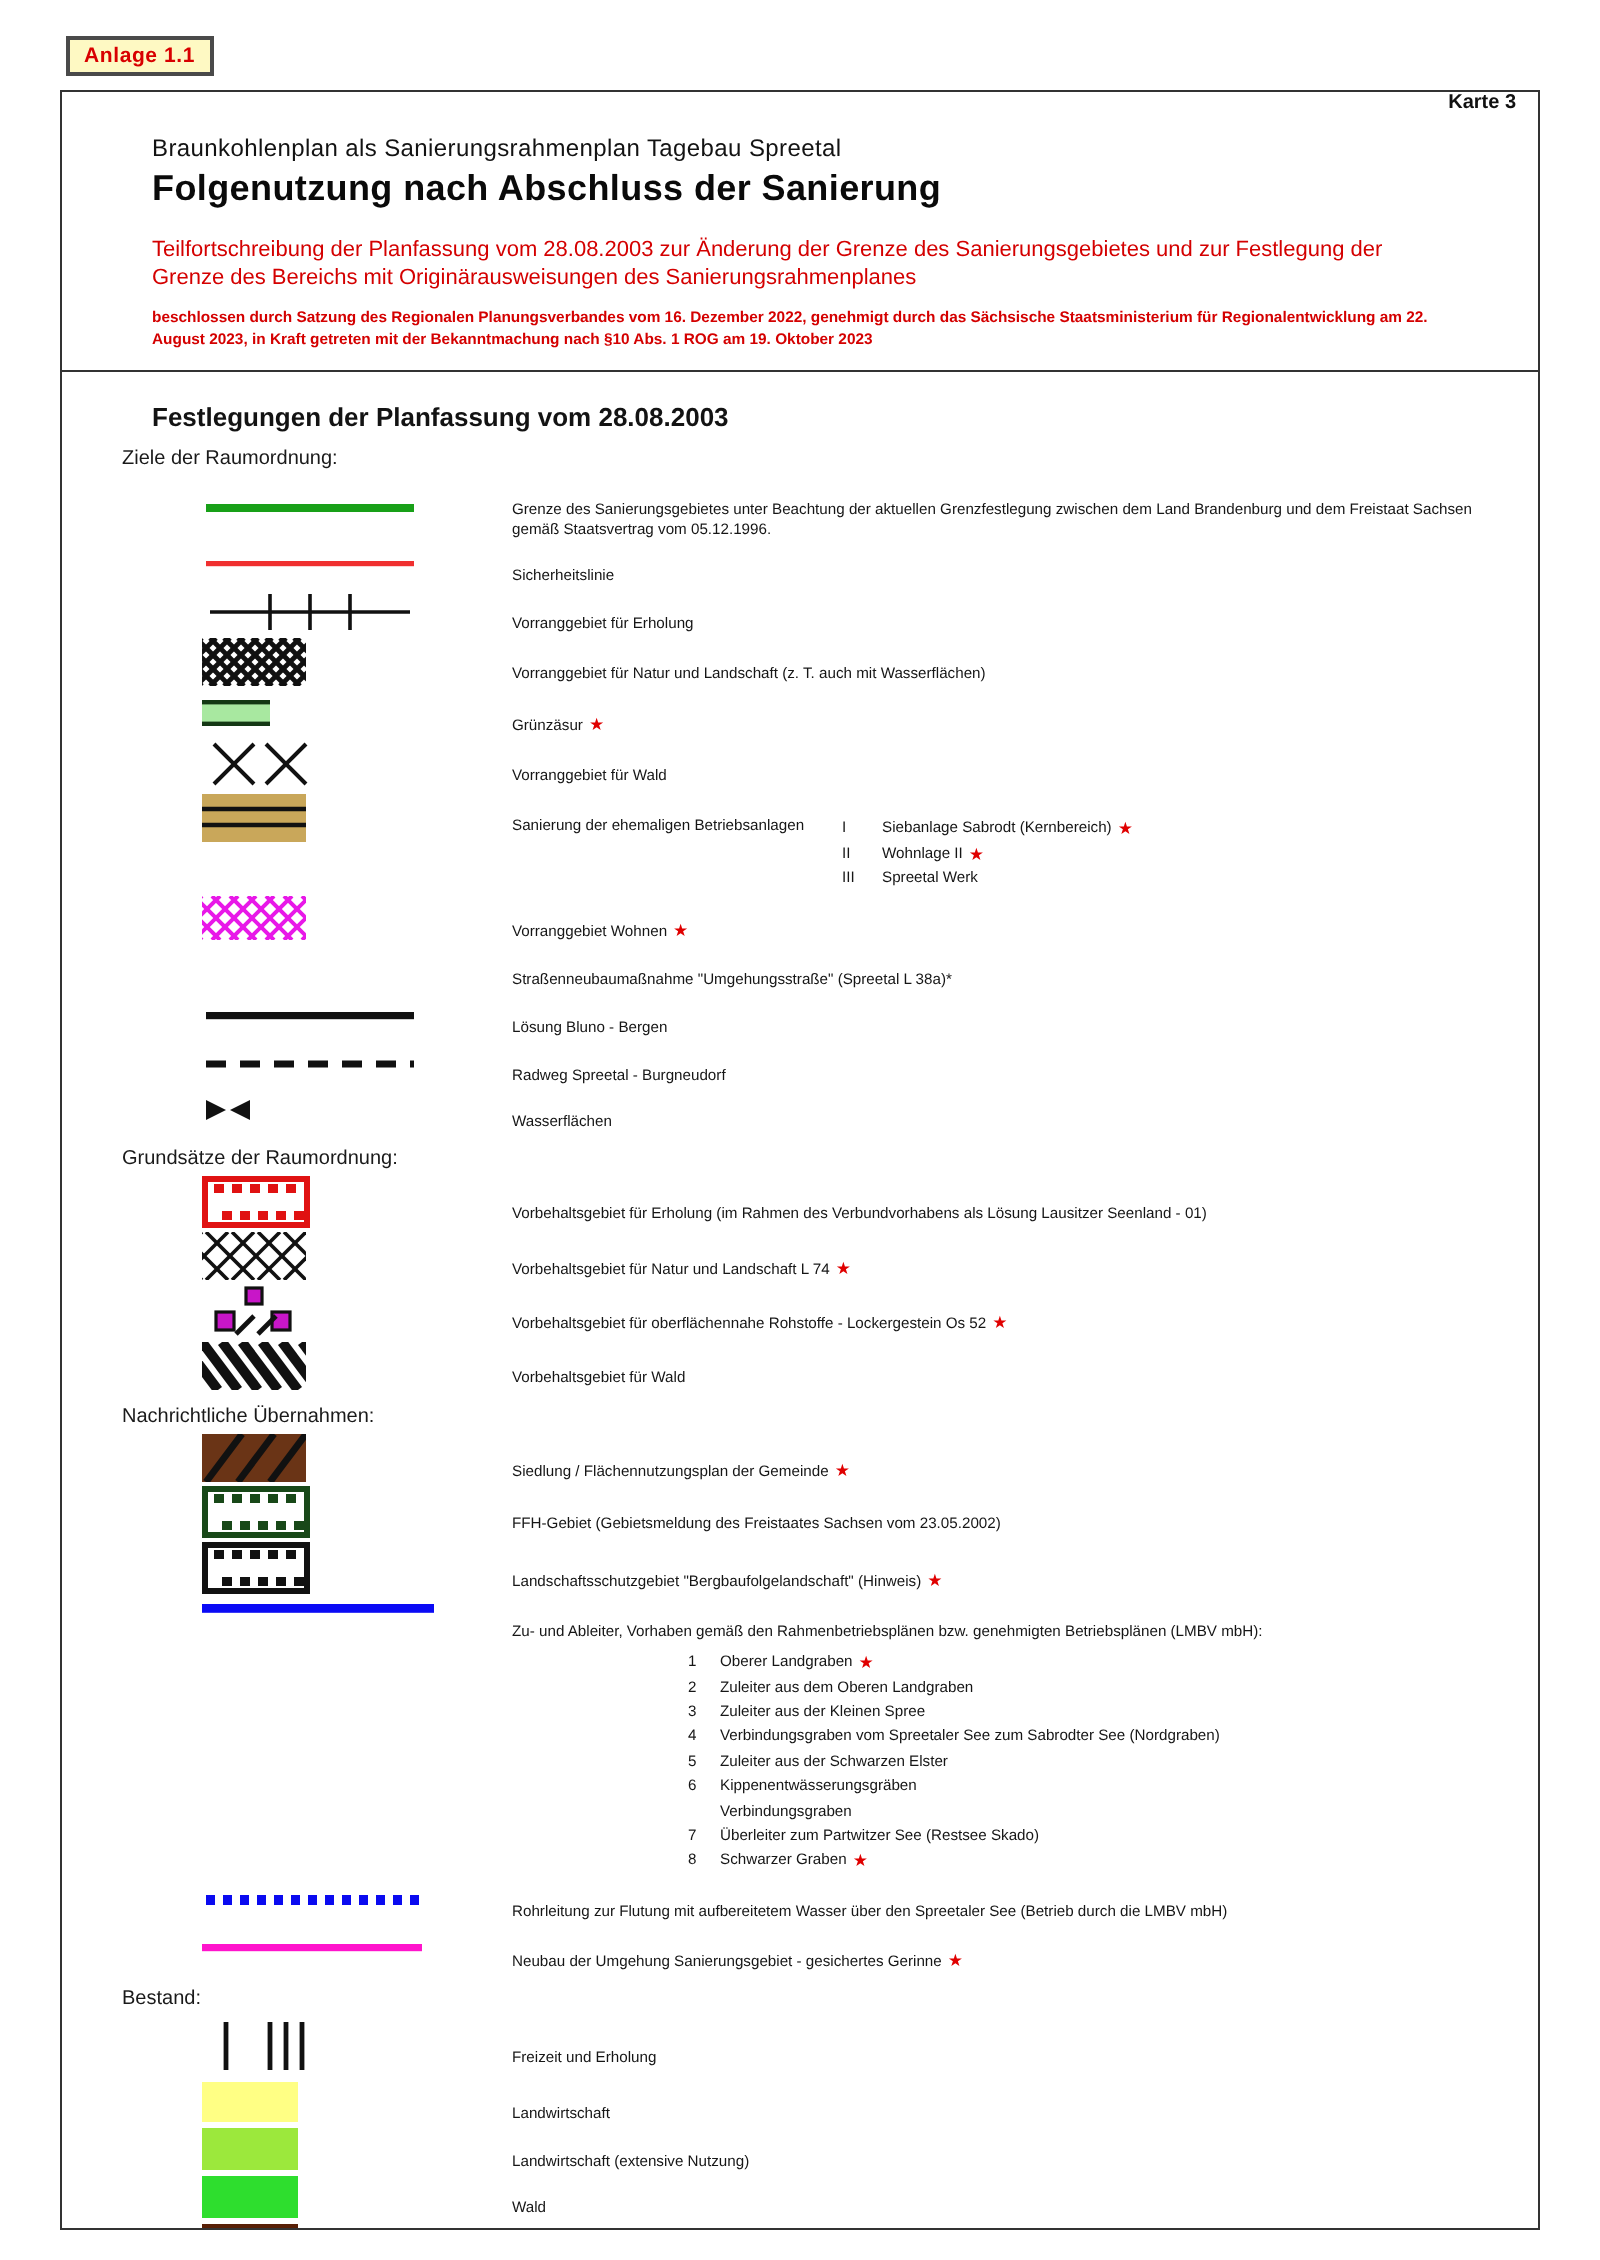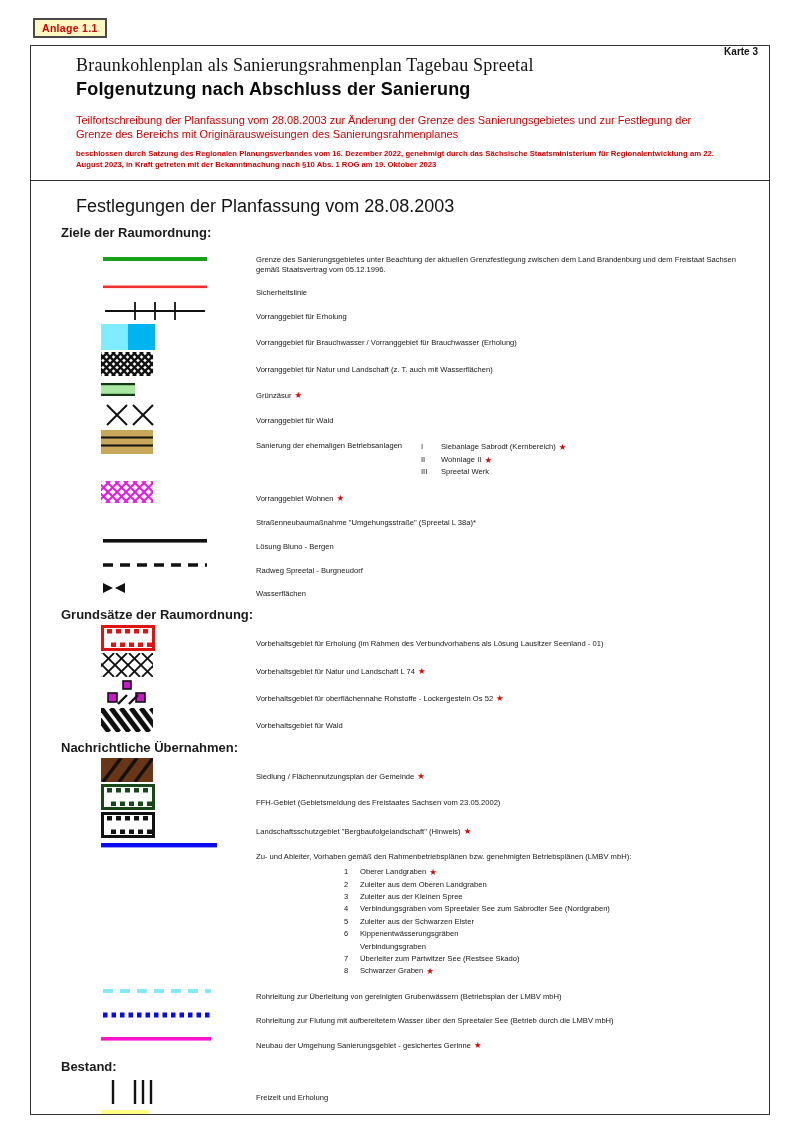--- a/index.html
+++ b/index.html
@@ -11,28 +11,28 @@
     position:absolute;left:33px;top:18px;z-index:3;background:#fef9c3;
     border:2px solid #4a4a4a;padding:2px 7px;
     font-size:10.5px;font-weight:bold;color:#d80000;letter-spacing:.3px;
   }
   .frame{
     position:absolute;left:30px;top:45px;width:740px;height:1070px;
     border:1.6px solid #333;background:#fff;box-sizing:border-box;overflow:hidden;
   }
   .hdr{position:relative;padding:9px 42px 9px 45px;border-bottom:1.6px solid #333;}
   .karte{position:absolute;right:11px;top:0;font-size:10px;font-weight:bold;color:#111;}
-  .subtitle{font-size:18px;color:#131313;letter-spacing:.2px;margin-top:0;font-family:Liberation Serif, serif;}
+  .subtitle{font-size:12px;color:#131313;letter-spacing:.2px;margin-top:12px;}
   .title{font-size:18px;font-weight:bold;color:#0a0a0a;margin:3px 0 13px 0;letter-spacing:.2px;}
   .amend{color:#d40000;font-size:11px;line-height:1.28;max-width:660px;}
   .appr{color:#d40000;font-size:7.7px;font-weight:bold;line-height:1.4;margin-top:8px;max-width:705px;}
-  .heading{font-size:18px;color:#131313;margin:15px 0 0 45px;}
+  .heading{font-size:13px;color:#131313;margin:15px 0 0 45px;font-weight:bold;}
   .legend{padding:0 14px 0 30px;}
   .sec{margin-top:7px;}
-  .sec-title{font-size:13px;color:#1a1a1a;margin:8px 0 3px 0;font-weight:bold;}
+  .sec-title{font-size:10px;color:#1a1a1a;margin:8px 0 3px 0;}
   .lrow{display:flex;align-items:center;margin:2px 0;}
   .lrow.top{align-items:flex-start;}
   .sym-cell{flex:0 0 195px;box-sizing:border-box;padding-left:40px;display:flex;align-items:center;}
   .lrow.top .sym-cell{padding-top:1px;}
   .lbl-cell{flex:1;font-size:7.6px;line-height:1.3;color:#161616;max-width:505px;margin-top:12px;}
   .lbl-wrap{display:flex;}
   .lbl.fixed{flex:0 0 155px;}
   .star{color:#e00000;font-size:8.5px;margin-left:3px;}
   .sublist{margin-left:10px;}
   .sublist .it{display:flex;line-height:12.5px;}
@@ -96,33 +96,20 @@
             </svg>
           </div>
           <div class="lbl-cell">
             <div class="lbl-wrap">
               <span class="lbl">Vorranggebiet für Erholung</span>
             </div>
           </div>
         </div>
         <div class="lrow">
           <div class="sym-cell">
-            <svg width="54" height="26">
-              <rect width="27" height="26" fill="#80ecff"></rect>
-              <rect x="27" width="27" height="26" fill="#00b4f0"></rect>
-            </svg>
-          </div>
-          <div class="lbl-cell">
-            <div class="lbl-wrap">
-              <span class="lbl">Vorranggebiet für Brauchwasser / Vorranggebiet für Brauchwasser (Erholung)</span>
-            </div>
-          </div>
-        </div>
-        <div class="lrow">
-          <div class="sym-cell">
             <svg width="52" height="24">
               <line x1="-24" y1="24" x2="0" y2="0" stroke="#111" stroke-width="2.4"></line>
               <line x1="-24" y1="0" x2="0" y2="24" stroke="#111" stroke-width="2.4"></line>
               <line x1="-17" y1="24" x2="7" y2="0" stroke="#111" stroke-width="2.4"></line>
               <line x1="-17" y1="0" x2="7" y2="24" stroke="#111" stroke-width="2.4"></line>
               <line x1="-10" y1="24" x2="14" y2="0" stroke="#111" stroke-width="2.4"></line>
               <line x1="-10" y1="0" x2="14" y2="24" stroke="#111" stroke-width="2.4"></line>
               <line x1="-3" y1="24" x2="21" y2="0" stroke="#111" stroke-width="2.4"></line>
               <line x1="-3" y1="0" x2="21" y2="24" stroke="#111" stroke-width="2.4"></line>
               <line x1="4" y1="24" x2="28" y2="0" stroke="#111" stroke-width="2.4"></line>
@@ -492,32 +479,20 @@
                 <span class="nnum">8</span>
                 <span>Schwarzer Graben</span>
                 <span class="star">★</span>
               </div>
             </div>
           </div>
         </div>
         <div class="lrow">
           <div class="sym-cell">
             <svg width="112" height="8">
-              <line x1="2" y1="4" x2="110" y2="4" stroke="#84e8f8" stroke-width="4" stroke-dasharray="10 7"></line>
-            </svg>
-          </div>
-          <div class="lbl-cell">
-            <div class="lbl-wrap">
-              <span class="lbl">Rohrleitung zur Überleitung von gereinigten Grubenwässern (Betriebsplan der LMBV mbH)</span>
-            </div>
-          </div>
-        </div>
-        <div class="lrow">
-          <div class="sym-cell">
-            <svg width="112" height="8">
               <line x1="2" y1="4" x2="110" y2="4" stroke="#0a0af0" stroke-width="5" stroke-dasharray="4.5 4"></line>
             </svg>
           </div>
           <div class="lbl-cell">
             <div class="lbl-wrap">
               <span class="lbl">Rohrleitung zur Flutung mit aufbereitetem Wasser über den Spreetaler See (Betrieb durch die LMBV mbH)</span>
             </div>
           </div>
         </div>
         <div class="lrow">

